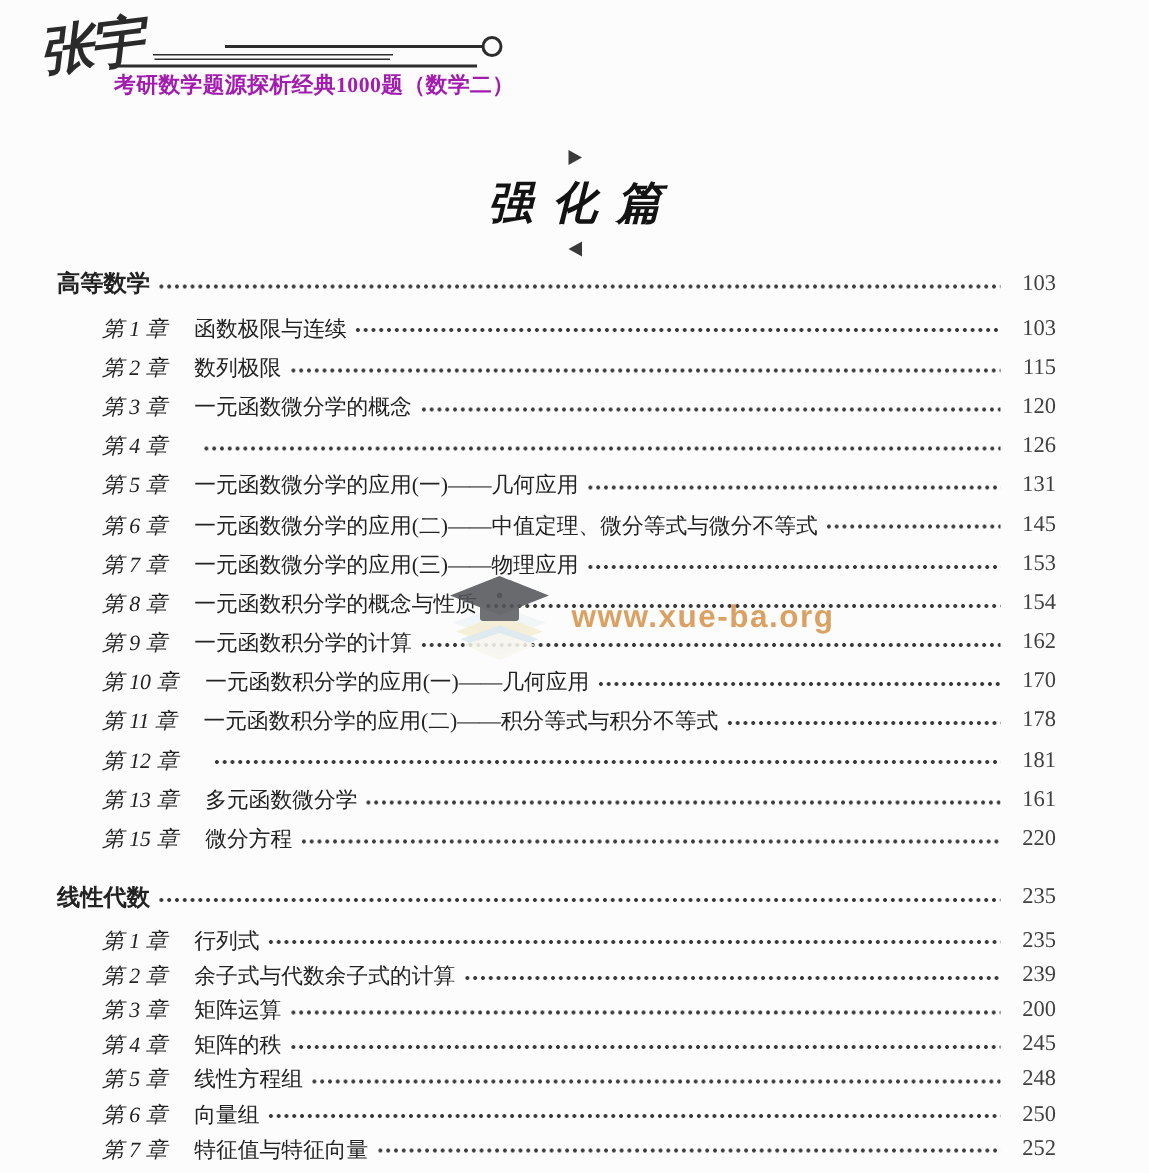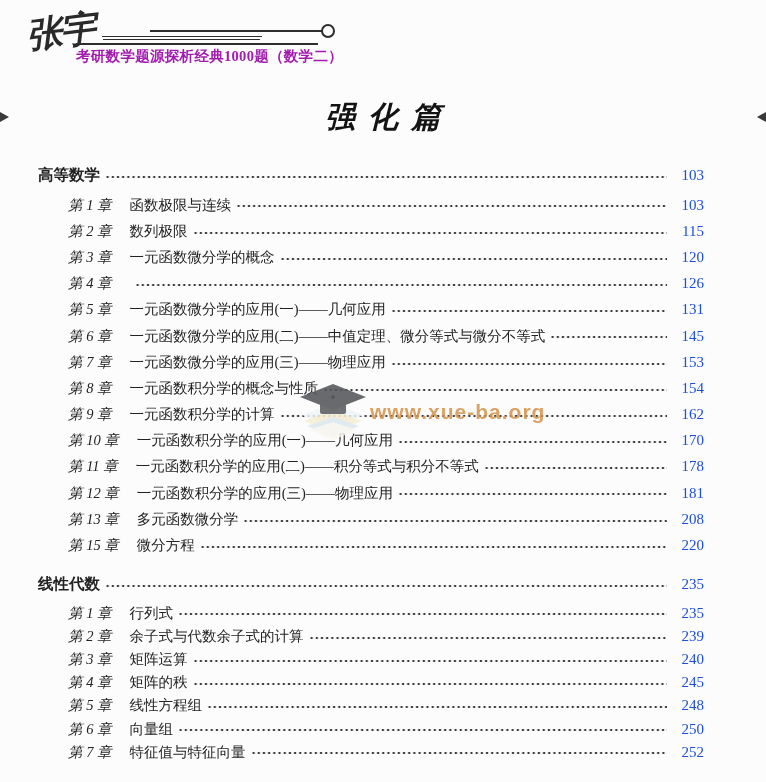--- a/index.html
+++ b/index.html
@@ -34,59 +34,59 @@
     position:absolute;left:76px;top:47px;
     font-family:Liberation Serif, serif;
     font-weight:700;font-size:14.5px;letter-spacing:.3px;color:#a21caf;
     white-space:nowrap;
     text-align:center;
   }
 
   
   .part-title{
     position:absolute;top:100px;left:0;width:100%;
-    display:flex;justify-content:space-between;align-items:center;gap:9px;
+    display:flex;justify-content:center;align-items:center;gap:9px;flex-direction:column;
   }
   .pt-text{
     font-family:"DejaVu Serif",serif;
     font-weight:700;font-style:italic;font-size:30px;
     letter-spacing:13px;text-indent:13px;color:#131313;
     line-height:1.1;
   }
   .tri{width:0;height:0;border-style:solid;display:inline-block;}
   .tri-r{border-width:5.5px 0 5.5px 9px;border-color:transparent transparent transparent #3a3a3a;}
   .tri-l{border-width:5.5px 9px 5.5px 0;border-color:transparent #3a3a3a transparent transparent;}
 
   
   .toc{
     position:absolute;left:38px;right:62px;top:158px;
     font-size:14.5px;
   }
   .row{display:flex;align-items:center;white-space:nowrap;}
-  .section-row{height:34px;font-weight:700;font-size:15.5px;}
+  .section-row{height:34px;font-weight:700;font-size:15.5px;margin-top:14px;}
   .section-row:not(:first-child){margin-top:9px;}
   .chapters .row{height:26.2px;padding-left:30px;font-weight:400;}
   .chapters:last-of-type .row{height:23.2px;}
   .ch-label{margin-right:18px;font-style:italic;}
   .dots{
     flex:1 1 auto;align-self:stretch;min-width:14px;margin:0 7px 0 5px;
     background-image:radial-gradient(circle,#3b3b3b 1.05px,rgba(0,0,0,0) 1.5px);
     background-size:5.2px 4px;background-repeat:repeat-x;
     background-position:left 56%;
   }
   .pnum{
     font-family:"Liberation Serif","DejaVu Serif",serif;
     font-weight:400;font-size:15px;min-width:30px;text-align:right;
-    color:#1d4ed8;
+    color:#404040;
   }
 
   
   .watermark{
     position:absolute;left:297px;top:383px;z-index:5;
-    display:flex;align-items:flex-start;opacity:.88;pointer-events:none;
+    display:flex;align-items:flex-start;opacity:.88;pointer-events:none;gap:11px;
   }
   .wm-logo{display:block;}
   .wm-text{
     font-family:"Liberation Sans","DejaVu Sans",sans-serif;
     font-weight:700;font-size:21px;letter-spacing:1px;
     color:#d6954f;margin-left:1px;margin-top:17px;
   }
 </style>
 </head>
 <body>
@@ -176,29 +176,28 @@
           <span class="pnum">170</span>
         </div>
         <div class="row chapter-row">
           <span class="ch-label">第 11 章</span>
           <span class="ch-title">一元函数积分学的应用(二)——积分等式与积分不等式</span>
           <span class="dots"></span>
           <span class="pnum">178</span>
         </div>
         <div class="row chapter-row">
           <span class="ch-label">第 12 章</span>
-          <span class="ch-title">一元函数积分学的应用(三)——物理应用</span>
           <span class="dots"></span>
           <span class="pnum">181</span>
         </div>
         <div class="row chapter-row">
           <span class="ch-label">第 13 章</span>
           <span class="ch-title">多元函数微分学</span>
           <span class="dots"></span>
-          <span class="pnum">208</span>
+          <span class="pnum">161</span>
         </div>
         <div class="row chapter-row">
           <span class="ch-label">第 15 章</span>
           <span class="ch-title">微分方程</span>
           <span class="dots"></span>
           <span class="pnum">220</span>
         </div>
       </div>
       <div class="row section-row">
         <span class="sec-title">线性代数</span>
@@ -215,21 +214,21 @@
         <div class="row chapter-row">
           <span class="ch-label">第 2 章</span>
           <span class="ch-title">余子式与代数余子式的计算</span>
           <span class="dots"></span>
           <span class="pnum">239</span>
         </div>
         <div class="row chapter-row">
           <span class="ch-label">第 3 章</span>
           <span class="ch-title">矩阵运算</span>
           <span class="dots"></span>
-          <span class="pnum">240</span>
+          <span class="pnum">200</span>
         </div>
         <div class="row chapter-row">
           <span class="ch-label">第 4 章</span>
           <span class="ch-title">矩阵的秩</span>
           <span class="dots"></span>
           <span class="pnum">245</span>
         </div>
         <div class="row chapter-row">
           <span class="ch-label">第 5 章</span>
           <span class="ch-title">线性方程组</span>

